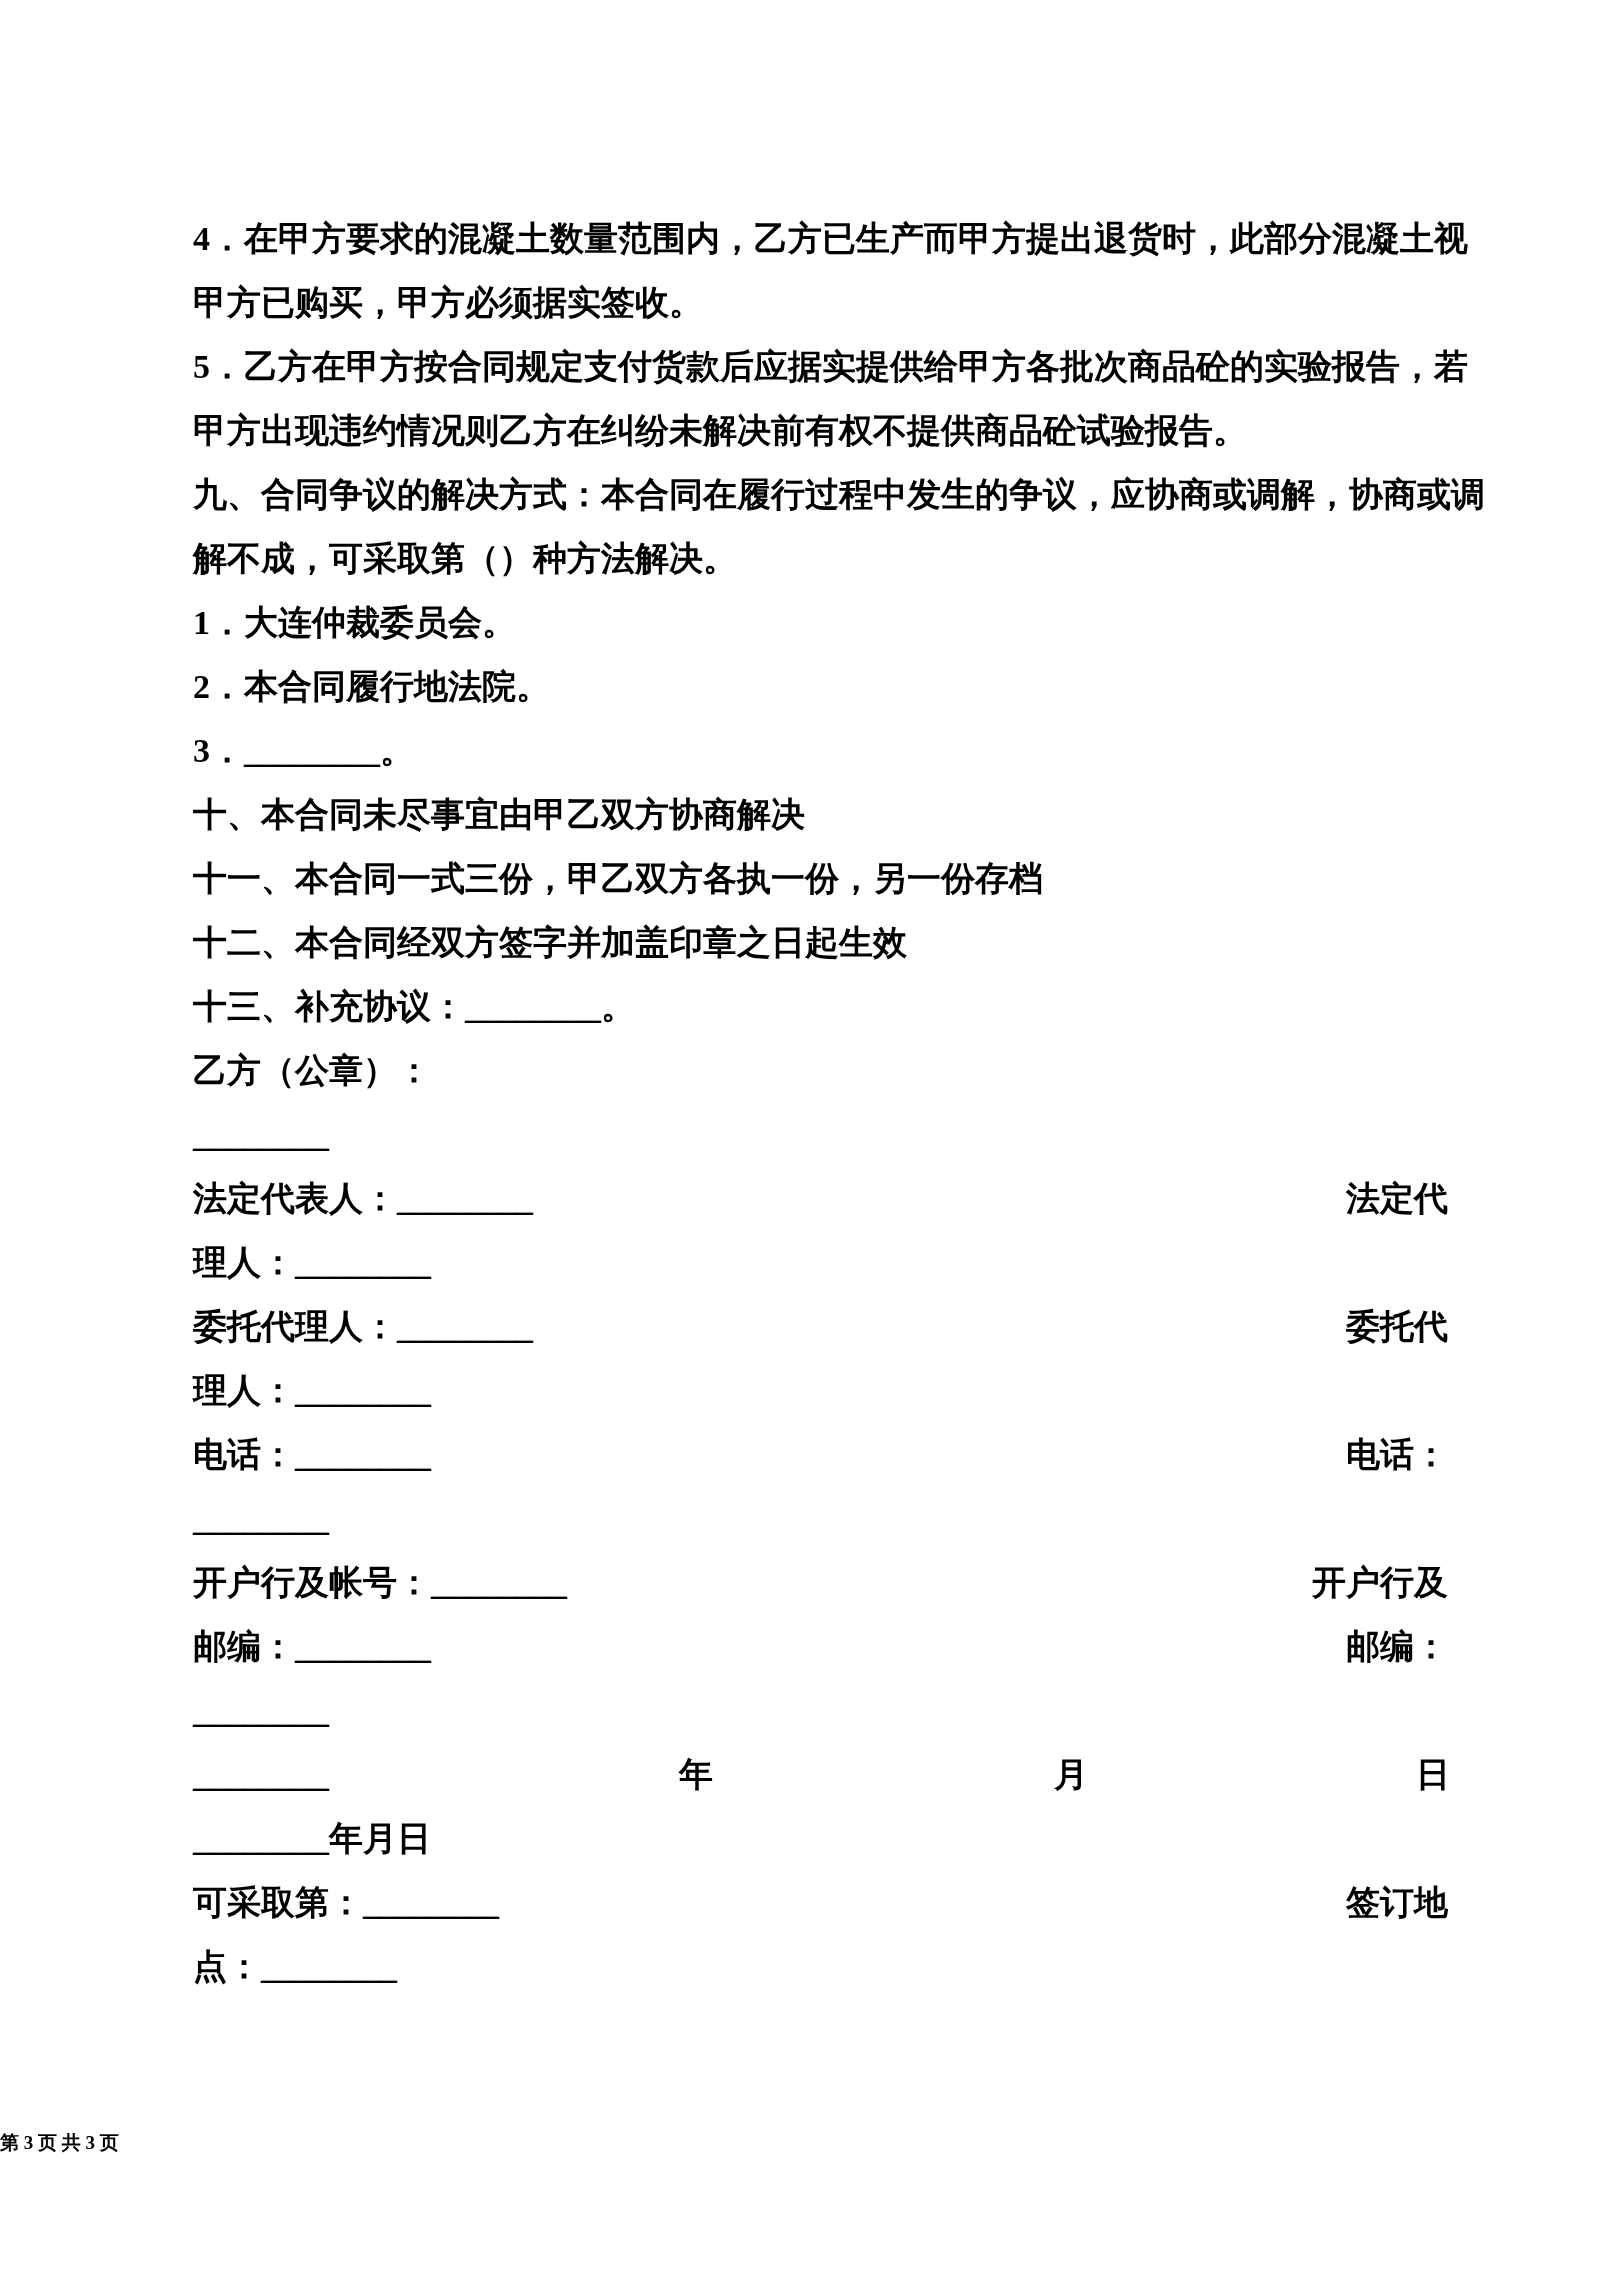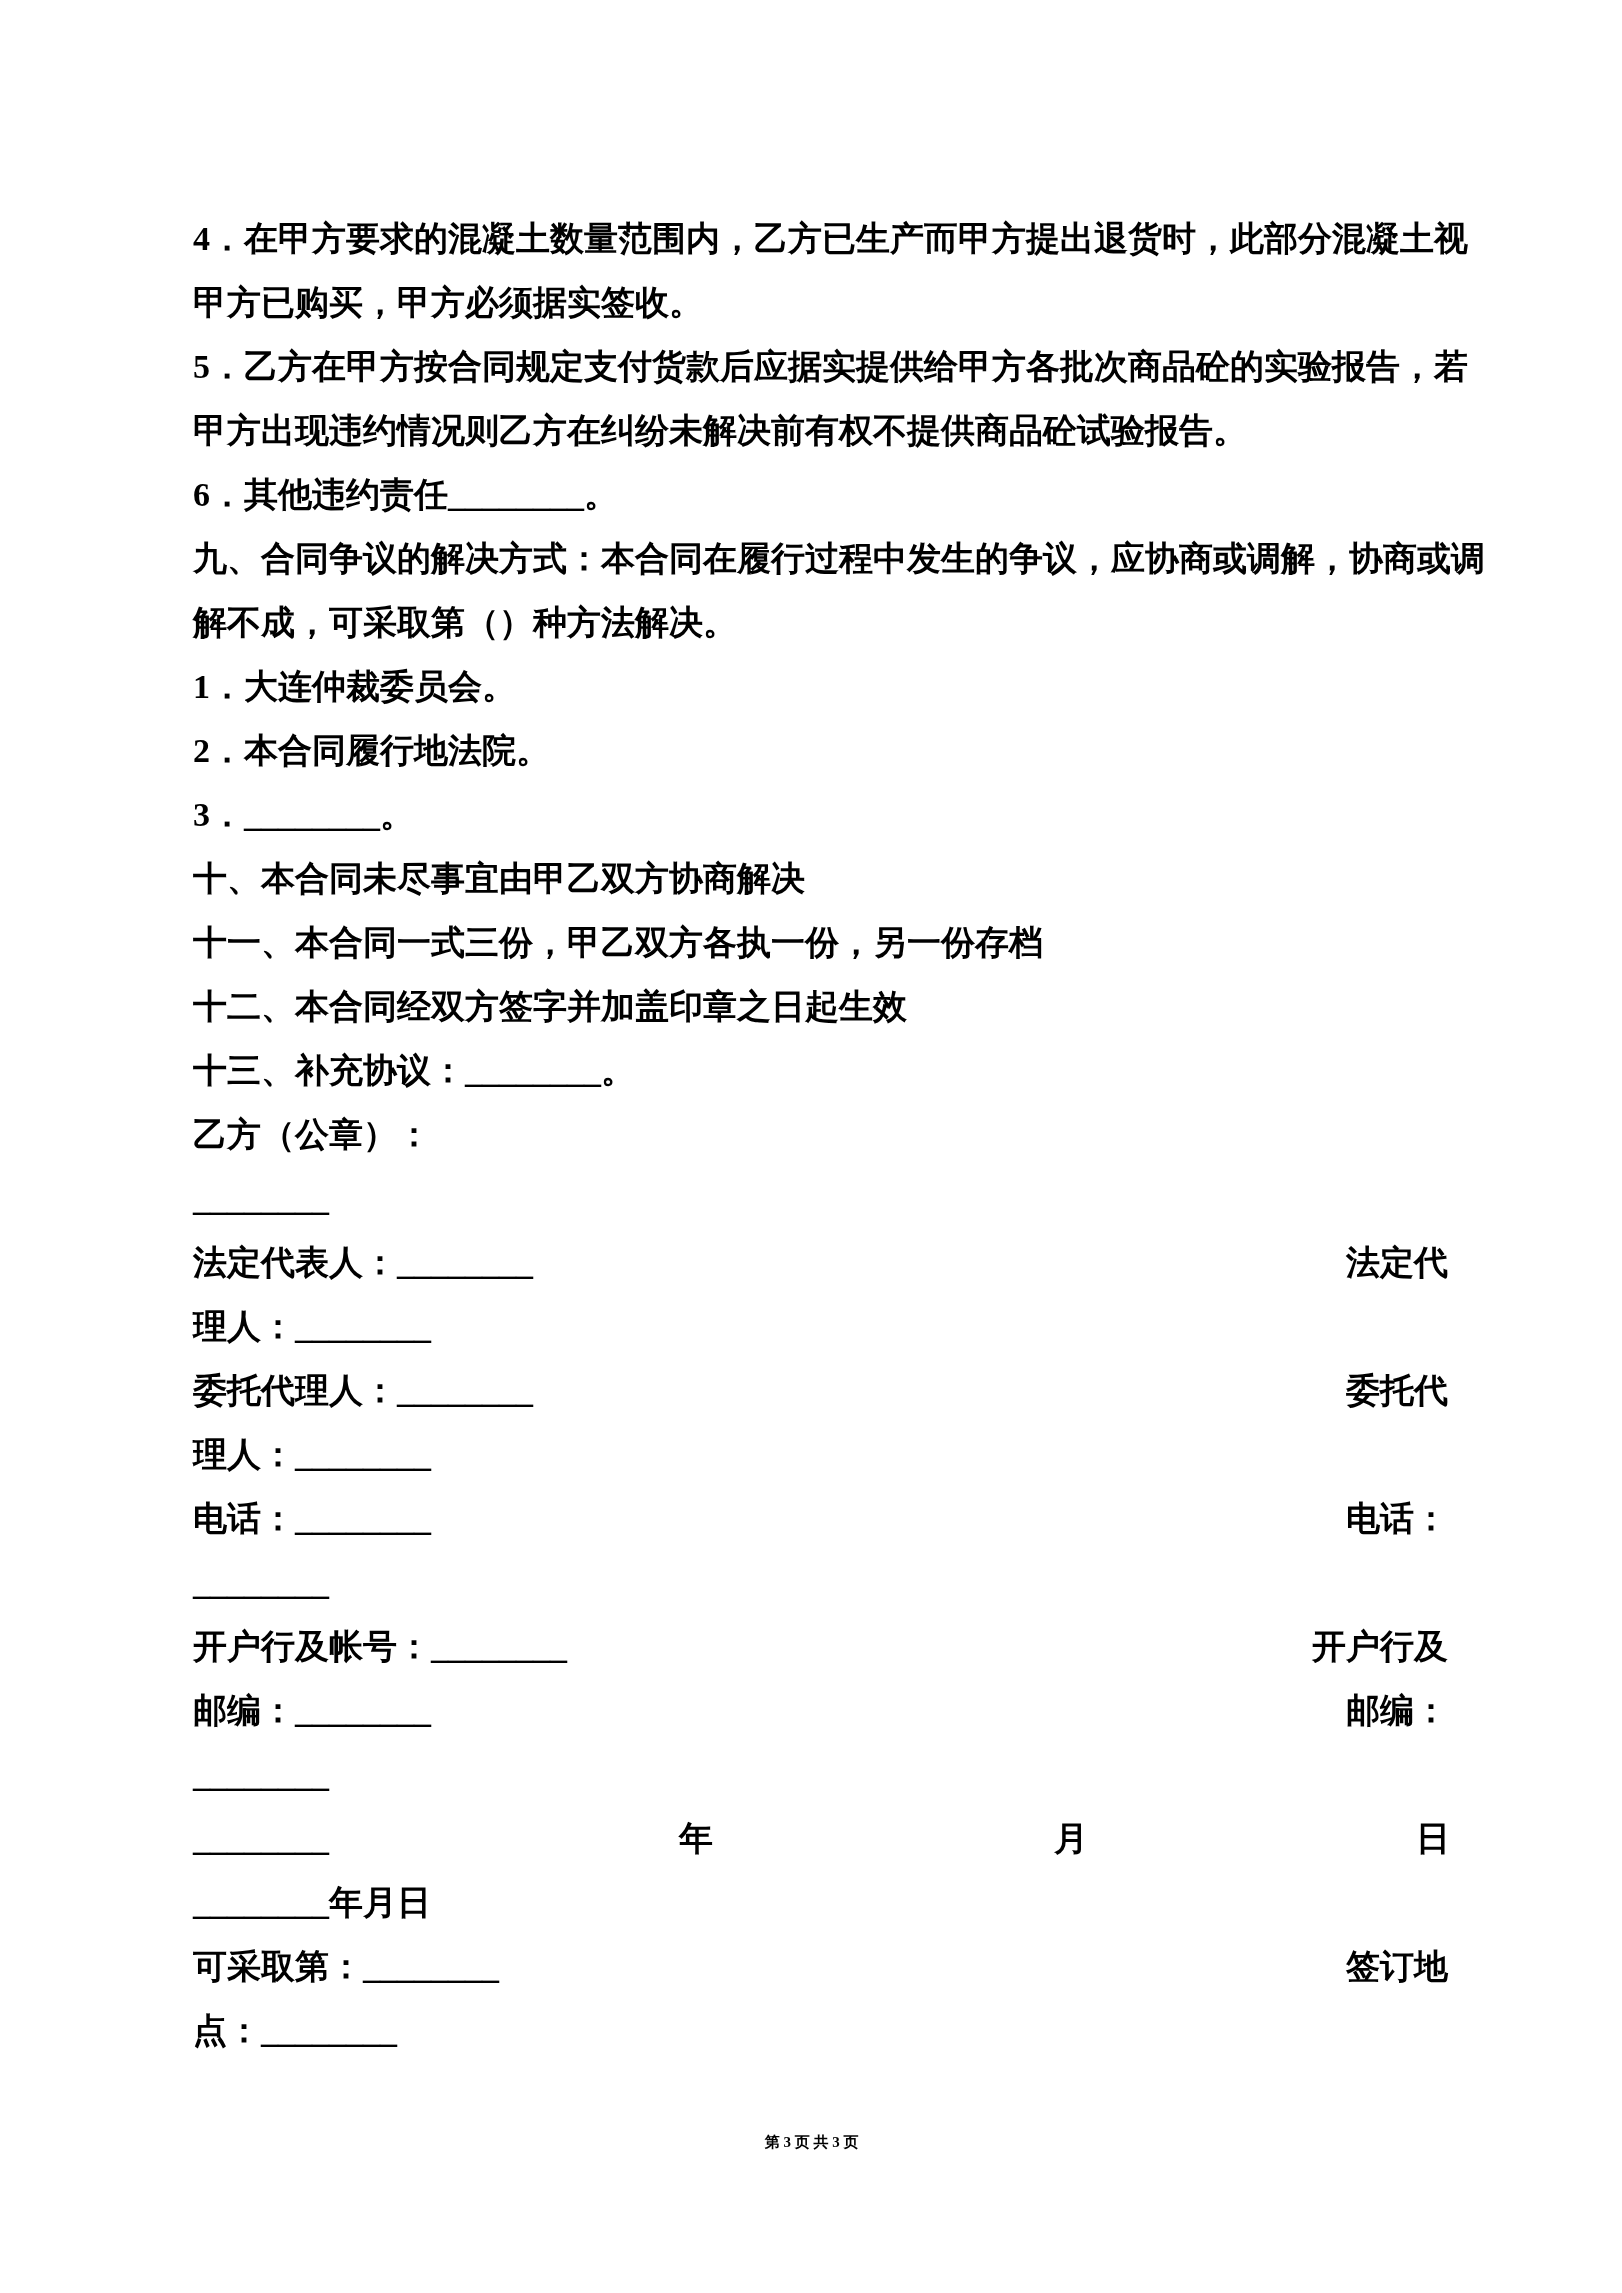--- a/index.html
+++ b/index.html
@@ -35,37 +35,35 @@
   .line .r { text-align: right; }
   .dateline { position: relative; }
   .dateline .pos-year  { position: absolute; left: 486px;  top: 0; }
   .dateline .pos-month { position: absolute; left: 861px;  top: 0; }
   .dateline .pos-day   { position: absolute; left: 1223px; top: 0; }
   .footer {
     position: absolute;
     top: 2127px;
     left: 0;
     width: 100%;
-    text-align: center;
-    font-size: 15px;
+    font-size: 19px;
     line-height: 31px;
     white-space: pre;
   }
 </style>
 </head>
 <body>
 
 <div class="page">
   <div class="content">
 
     <div class="line"><span class="l">4．在甲方要求的混凝土数量范围内，乙方已生产而甲方提出退货时，此部分混凝土视</span><span class="r"></span></div>
     <div class="line"><span class="l">甲方已购买，甲方必须据实签收。</span><span class="r"></span></div>
     <div class="line"><span class="l">5．乙方在甲方按合同规定支付货款后应据实提供给甲方各批次商品砼的实验报告，若</span><span class="r"></span></div>
     <div class="line"><span class="l">甲方出现违约情况则乙方在纠纷未解决前有权不提供商品砼试验报告。</span><span class="r"></span></div>
-    <div class="line"><span class="l">6．其他违约责任________。</span><span class="r"></span></div>
     <div class="line"><span class="l">九、合同争议的解决方式：本合同在履行过程中发生的争议，应协商或调解，协商或调</span><span class="r"></span></div>
     <div class="line"><span class="l">解不成，可采取第（）种方法解决。</span><span class="r"></span></div>
     <div class="line"><span class="l">1．大连仲裁委员会。</span><span class="r"></span></div>
     <div class="line"><span class="l">2．本合同履行地法院。</span><span class="r"></span></div>
     <div class="line"><span class="l">3．________。</span><span class="r"></span></div>
     <div class="line"><span class="l">十、本合同未尽事宜由甲乙双方协商解决</span><span class="r"></span></div>
     <div class="line"><span class="l">十一、本合同一式三份，甲乙双方各执一份，另一份存档</span><span class="r"></span></div>
     <div class="line"><span class="l">十二、本合同经双方签字并加盖印章之日起生效</span><span class="r"></span></div>
     <div class="line"><span class="l">十三、补充协议：________。</span><span class="r"></span></div>
     <div class="line"><span class="r">乙方（公章）：</span></div>

